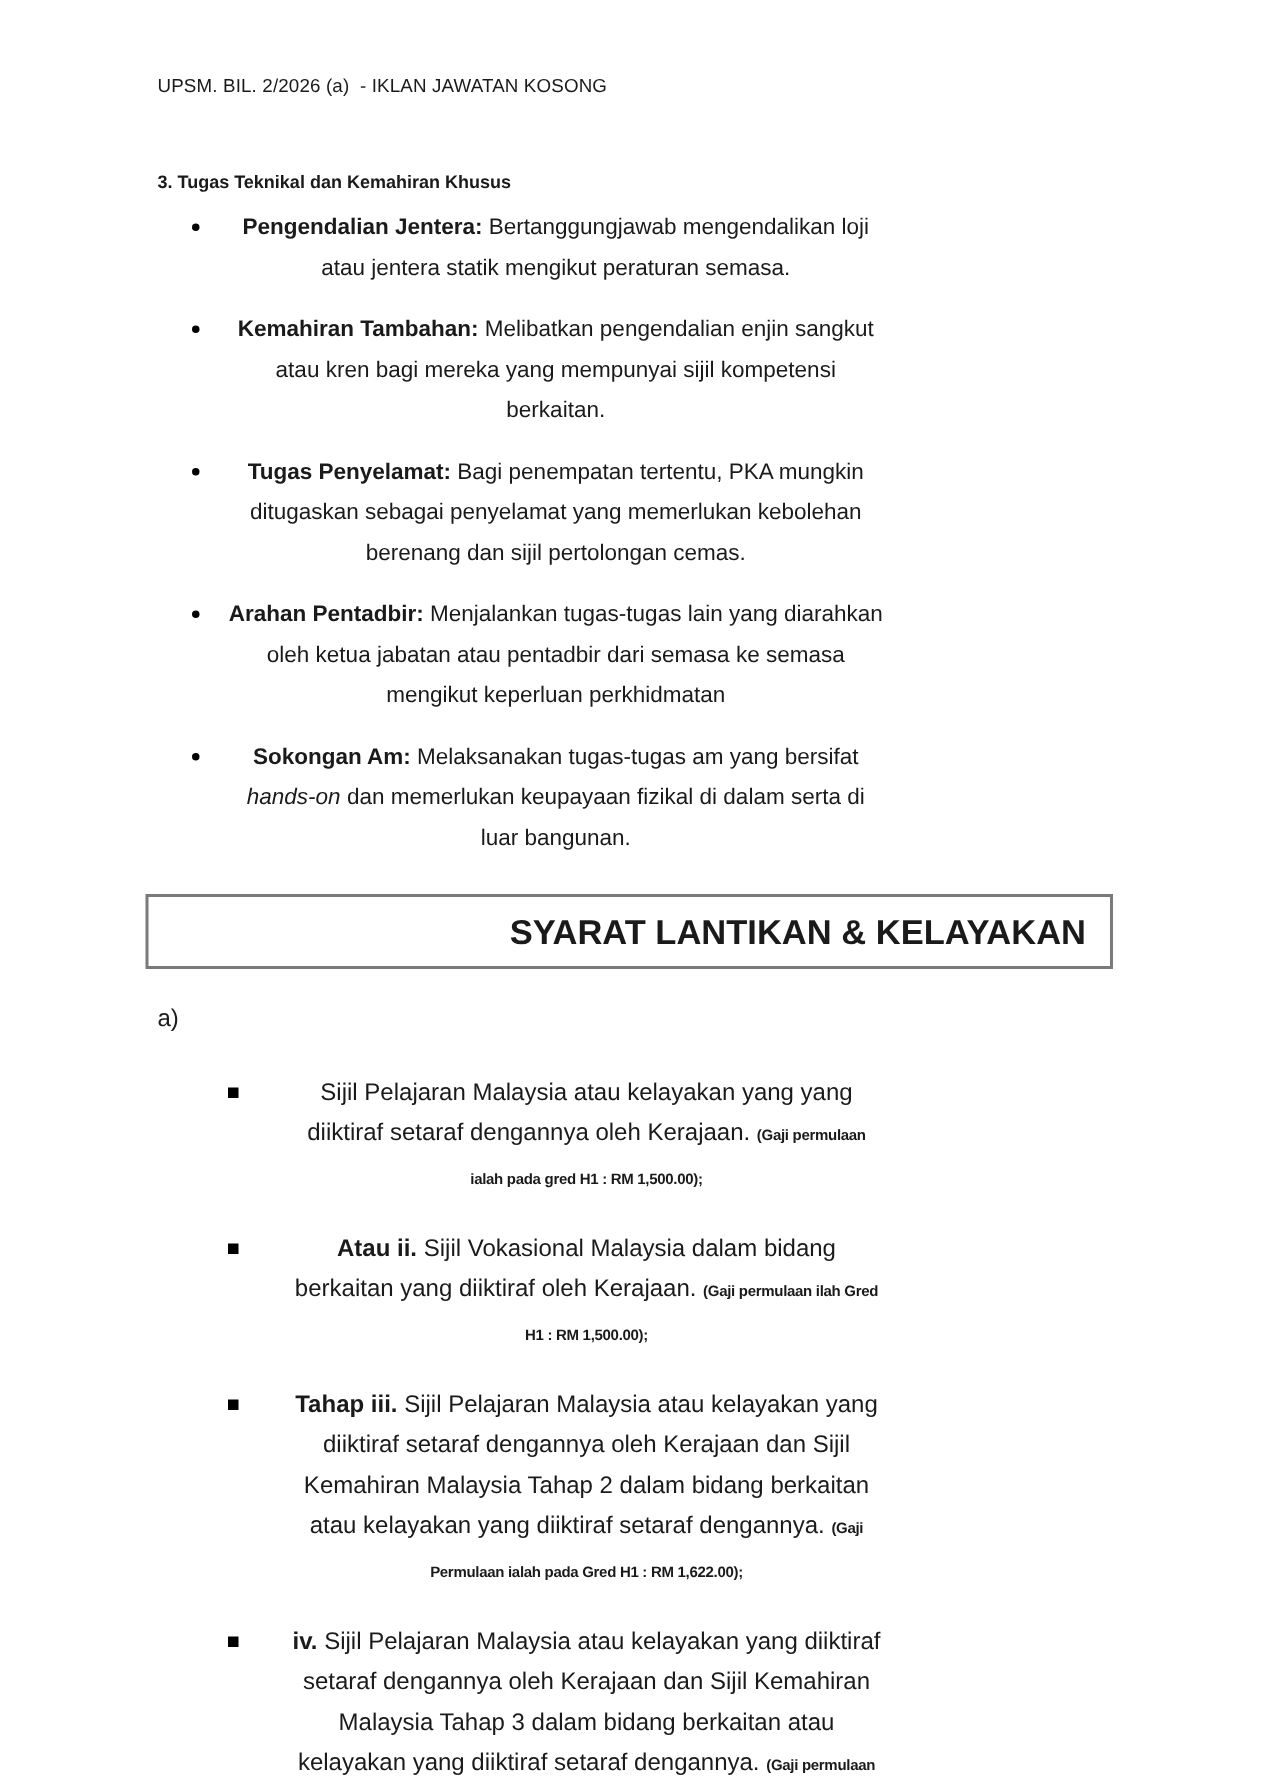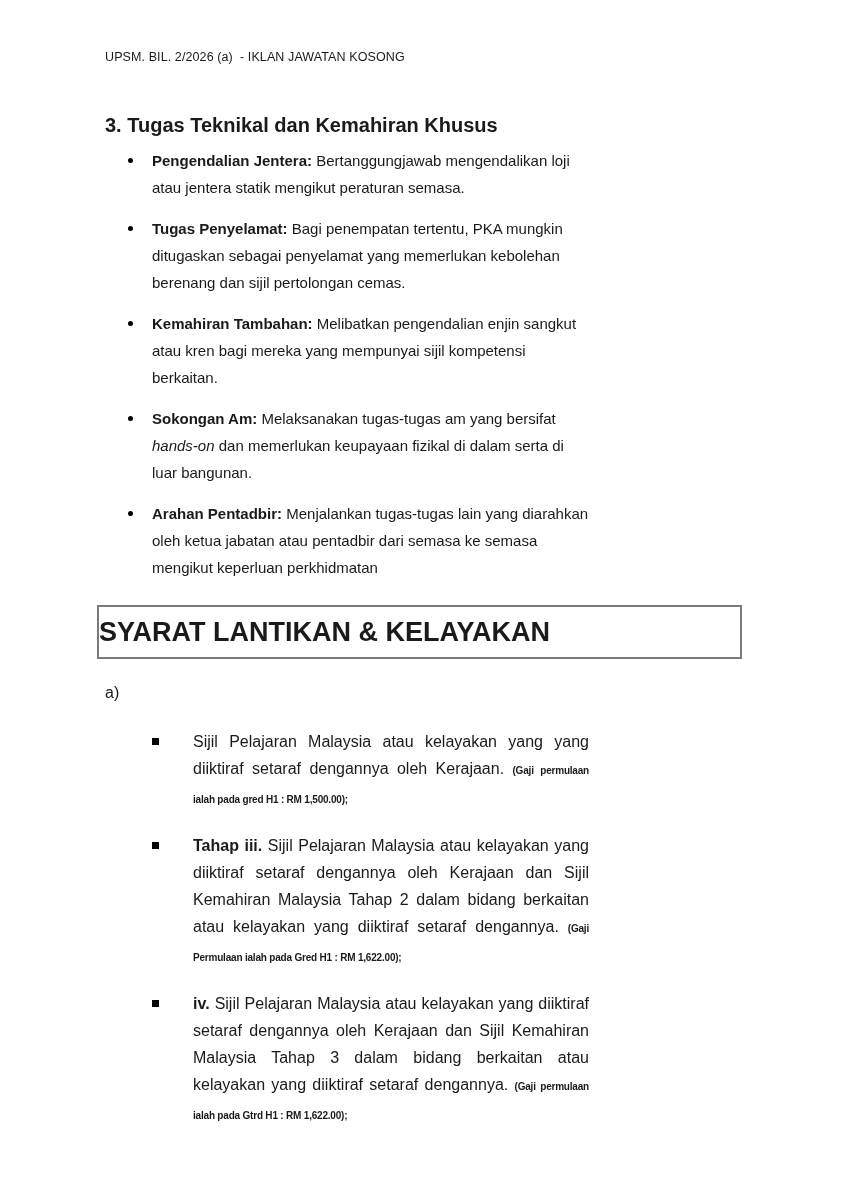--- a/index.html
+++ b/index.html
@@ -14,47 +14,47 @@
     width: 690px; height: 1192px;
     padding: 50px 101px 0 105px;
   }
   .doc-header {
     font-size: 12.5px;
     letter-spacing: 0.1px;
     margin-bottom: 50px;
     white-space: pre;
   }
   .sec-h {
-    font-size: 20px;
+    font-size: 12px;
     font-weight: bold;
     margin: 0 0 10px 0;
   }
   ul { list-style: none; margin: 0; padding: 0; }
   .dot-list li {
     position: relative;
     padding-left: 47px;
     font-size: 15px;
     line-height: 27px;
     margin-bottom: 14px;
   }
   .bullet-dot {
     position: absolute; left: 23px; top: 11px;
     width: 5px; height: 5px;
     background: #000; border-radius: 50%;
   }
-  .li-text { margin: 0; }
+  .li-text { margin: 0; text-align: center; }
   b { font-weight: bold; }
   .syarat-box {
     box-sizing: border-box;
     margin: 24px 0 0 -8px;
     width: 645px;
     border: 2px solid #7a7a7a;
-    text-align: left;
+    text-align: right;
     font-weight: bold;
-    font-size: 27px;
+    font-size: 23px;
     padding: 10px 16px 9px 0;
   }
   .intro-row {
     display: flex;
     margin-top: 20px;
     font-size: 16px;
     line-height: 27px;
   }
   .intro-label { width: 47px; flex: none; }
   .req-list { margin-top: 22px; }
@@ -82,57 +82,58 @@
 
   <section>
     <h3 class="sec-h">3. Tugas Teknikal dan Kemahiran Khusus</h3>
     <ul class="dot-list">
       <li>
         <span class="bullet-dot"></span>
         <p class="li-text"><b>Pengendalian Jentera:</b><span> Bertanggungjawab mengendalikan loji atau jentera statik mengikut peraturan semasa.</span></p>
       </li>
       <li>
         <span class="bullet-dot"></span>
-        <p class="li-text"><b>Tugas Penyelamat:</b><span> Bagi penempatan tertentu, PKA mungkin ditugaskan sebagai penyelamat yang memerlukan kebolehan berenang dan sijil pertolongan cemas.</span></p>
+        <p class="li-text"><b>Kemahiran Tambahan:</b><span> Melibatkan pengendalian enjin sangkut atau kren bagi mereka yang mempunyai sijil kompetensi berkaitan.</span></p>
       </li>
       <li>
         <span class="bullet-dot"></span>
-        <p class="li-text"><b>Kemahiran Tambahan:</b><span> Melibatkan pengendalian enjin sangkut atau kren bagi mereka yang mempunyai sijil kompetensi berkaitan.</span></p>
+        <p class="li-text"><b>Tugas Penyelamat:</b><span> Bagi penempatan tertentu, PKA mungkin ditugaskan sebagai penyelamat yang memerlukan kebolehan berenang dan sijil pertolongan cemas.</span></p>
       </li>
     </ul>
   </section>
 
   <section>
     <ul class="dot-list">
       <li>
         <span class="bullet-dot"></span>
-        <p class="li-text"><b>Sokongan Am:</b><span> Melaksanakan tugas-tugas am yang bersifat </span><i>hands-on</i><span> dan memerlukan keupayaan fizikal di dalam serta di luar bangunan.</span></p>
+        <p class="li-text"><b>Arahan Pentadbir:</b><span> Menjalankan tugas-tugas lain yang diarahkan oleh ketua jabatan atau pentadbir dari semasa ke semasa mengikut keperluan perkhidmatan</span></p>
       </li>
       <li>
         <span class="bullet-dot"></span>
-        <p class="li-text"><b>Arahan Pentadbir:</b><span> Menjalankan tugas-tugas lain yang diarahkan oleh ketua jabatan atau pentadbir dari semasa ke semasa mengikut keperluan perkhidmatan</span></p>
+        <p class="li-text"><b>Sokongan Am:</b><span> Melaksanakan tugas-tugas am yang bersifat </span><i>hands-on</i><span> dan memerlukan keupayaan fizikal di dalam serta di luar bangunan.</span></p>
       </li>
     </ul>
   </section>
 
   <div class="syarat-box">
     <span>SYARAT LANTIKAN &amp; KELAYAKAN</span>
   </div>
 
   <div class="intro-row">
     <span class="intro-label">a)</span>
   </div>
 
   <ul class="req-list">
     <li>
       <span class="bullet-sq"></span>
       <p class="li-text"><b></b><span>Sijil Pelajaran Malaysia atau kelayakan yang yang diiktiraf setaraf dengannya oleh Kerajaan. </span><b class="gaji">(Gaji permulaan ialah pada gred H1 : RM 1,500.00);</b></p>
     </li>
     <li>
       <span class="bullet-sq"></span>
+      <p class="li-text"><b>Atau ii.</b><span> Sijil Vokasional Malaysia dalam bidang berkaitan yang diiktiraf oleh Kerajaan.  </span><b class="gaji">(Gaji permulaan ilah Gred H1 : RM 1,500.00);</b></p>
     </li>
     <li>
       <span class="bullet-sq"></span>
       <p class="li-text"><b>Tahap iii.</b><span> Sijil Pelajaran Malaysia atau kelayakan yang diiktiraf setaraf dengannya oleh Kerajaan dan Sijil Kemahiran Malaysia Tahap 2 dalam bidang berkaitan atau kelayakan yang diiktiraf setaraf dengannya.  </span><b class="gaji">(Gaji Permulaan ialah pada Gred H1 : RM 1,622.00);</b></p>
     </li>
     <li>
       <span class="bullet-sq"></span>
       <p class="li-text"><b>iv.</b><span> Sijil Pelajaran Malaysia atau kelayakan yang diiktiraf setaraf dengannya oleh Kerajaan dan Sijil Kemahiran Malaysia Tahap 3 dalam bidang berkaitan atau kelayakan yang diiktiraf setaraf dengannya.   </span><b class="gaji">(Gaji permulaan ialah pada Gtrd H1 : RM 1,622.00);</b></p>
     </li>
   </ul>

